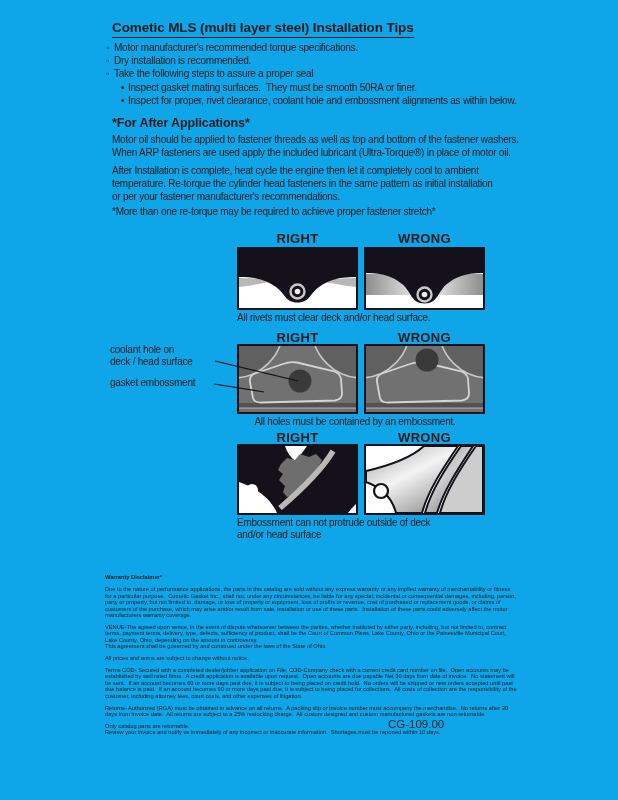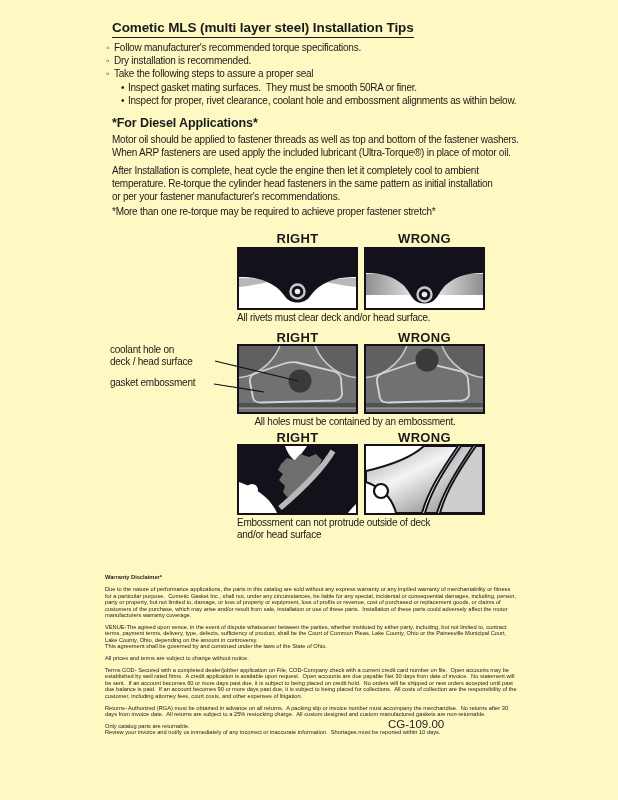--- a/index.html
+++ b/index.html
@@ -1,16 +1,16 @@
 <!DOCTYPE html>
 <html><head>
 <meta charset="utf-8">
 <style>
   html,body{margin:0;padding:0;background:#ffffff;}
-  .page{position:relative;width:618px;height:800px;background:#fef9c3;overflow:hidden;
+  .page{position:relative;width:618px;height:800px;background:#0ea5e9;overflow:hidden;
         font-family:"Liberation Sans", sans-serif;color:#1a1a1a;}
   .t{white-space:pre-wrap;}
   .abs{position:absolute;}
   
   .doc-title{left:112px;top:20px;font-size:13.5px;font-weight:bold;
              border-bottom:1.6px solid #1a1a1a;padding-bottom:2px;letter-spacing:-0.1px;}
   .tips{left:106px;top:41px;font-size:10px;letter-spacing:-0.25px;line-height:13.2px;}
   .tip-row{display:flex;align-items:flex-start;}
   .tip-row.lvl2{padding-left:15px;}
   .glyph{width:8px;flex:0 0 8px;}
@@ -35,41 +35,41 @@
 </head>
 <body>
 
 <div class="page">
 
   <div class="abs doc-title t">Cometic MLS (multi layer steel) Installation Tips</div>
 
   <div class="abs tips">
     <div class="tip-row">
       <span class="glyph">◦</span>
-      <span class="t">Follow manufacturer's recommended torque specifications.</span>
+      <span class="t">Motor manufacturer's recommended torque specifications.</span>
     </div>
     <div class="tip-row">
       <span class="glyph">◦</span>
       <span class="t">Dry installation is recommended.</span>
     </div>
     <div class="tip-row">
       <span class="glyph">◦</span>
       <span class="t">Take the following steps to assure a proper seal</span>
     </div>
     <div class="tip-row lvl2">
       <span class="glyph disc">•</span>
       <span class="t">Inspect gasket mating surfaces.  They must be smooth 50RA or finer.</span>
     </div>
     <div class="tip-row lvl2">
       <span class="glyph disc">•</span>
       <span class="t">Inspect for proper, rivet clearance, coolant hole and embossment alignments as within below.</span>
     </div>
   </div>
 
-  <div class="abs sec-head t">*For Diesel Applications*</div>
+  <div class="abs sec-head t">*For After Applications*</div>
   <div class="abs para p2 t">After Installation is complete, heat cycle the engine then let it completely cool to ambient
 temperature. Re-torque the cylinder head fasteners in the same pattern as initial installation
 or per your fastener manufacturer's recommendations.</div>
   <div class="abs para p1 t">Motor oil should be applied to fastener threads as well as top and bottom of the fastener washers.
 When ARP fasteners are used apply the included lubricant (Ultra-Torque®) in place of motor oil.</div>
   <div class="abs para p3 t">*More than one re-torque may be required to achieve proper fastener stretch*</div>
 
   <div class="abs fig-label" style="left:237px;top:231px;">RIGHT</div>
   <div class="abs fig-label" style="left:364px;top:231px;">WRONG</div>
 

